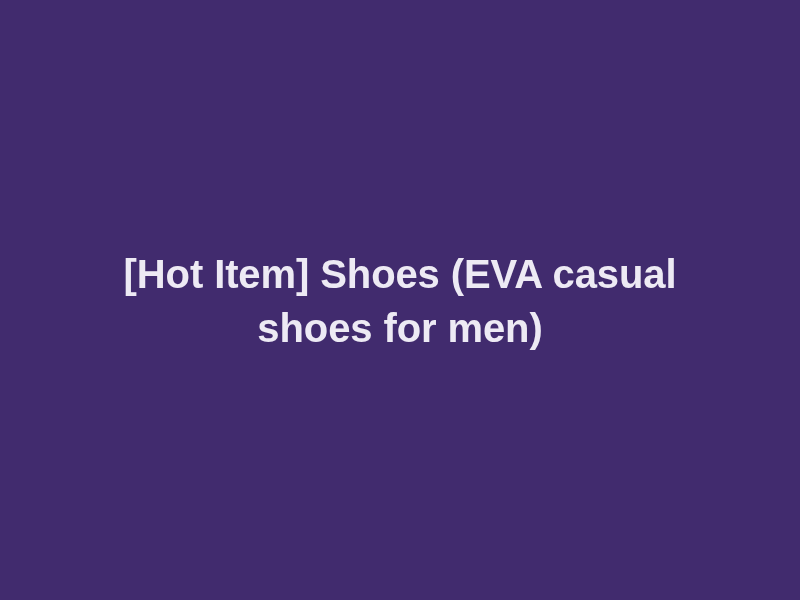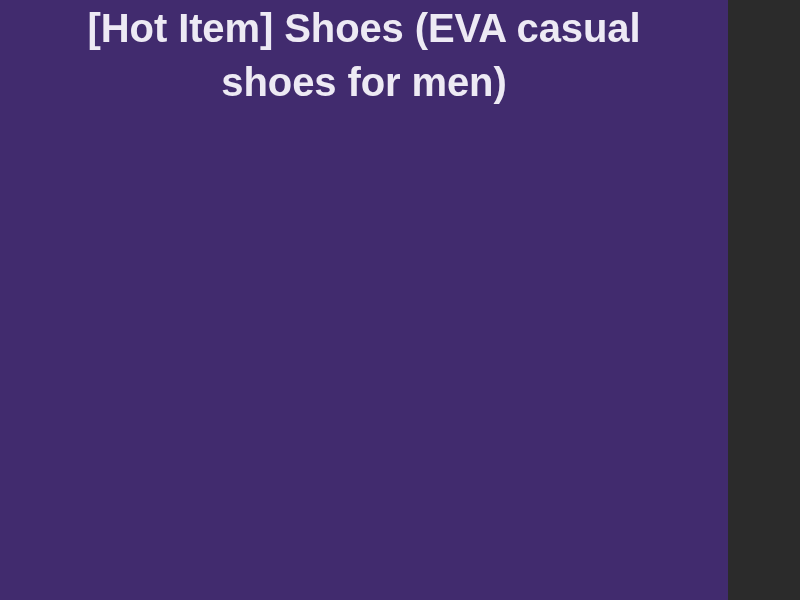--- a/index.html
+++ b/index.html
@@ -9,25 +9,26 @@
   }
 
   body {
     background: #2b2b2b;
     font-family: "Liberation Sans", sans-serif;
   }
 
   
   #placeholder-card {
     position: relative;
-    width: 728px;
+    width: 800px;
     height: 600px;
     overflow: hidden;
     background-color: #412b6e;
     display: flex;
+    align-items: center;
     justify-content: center;
     box-sizing: border-box;
     -webkit-font-smoothing: antialiased;
   }
 
   
   .title-block {
     width: 664px;
     margin: 0;
     padding: 0;

